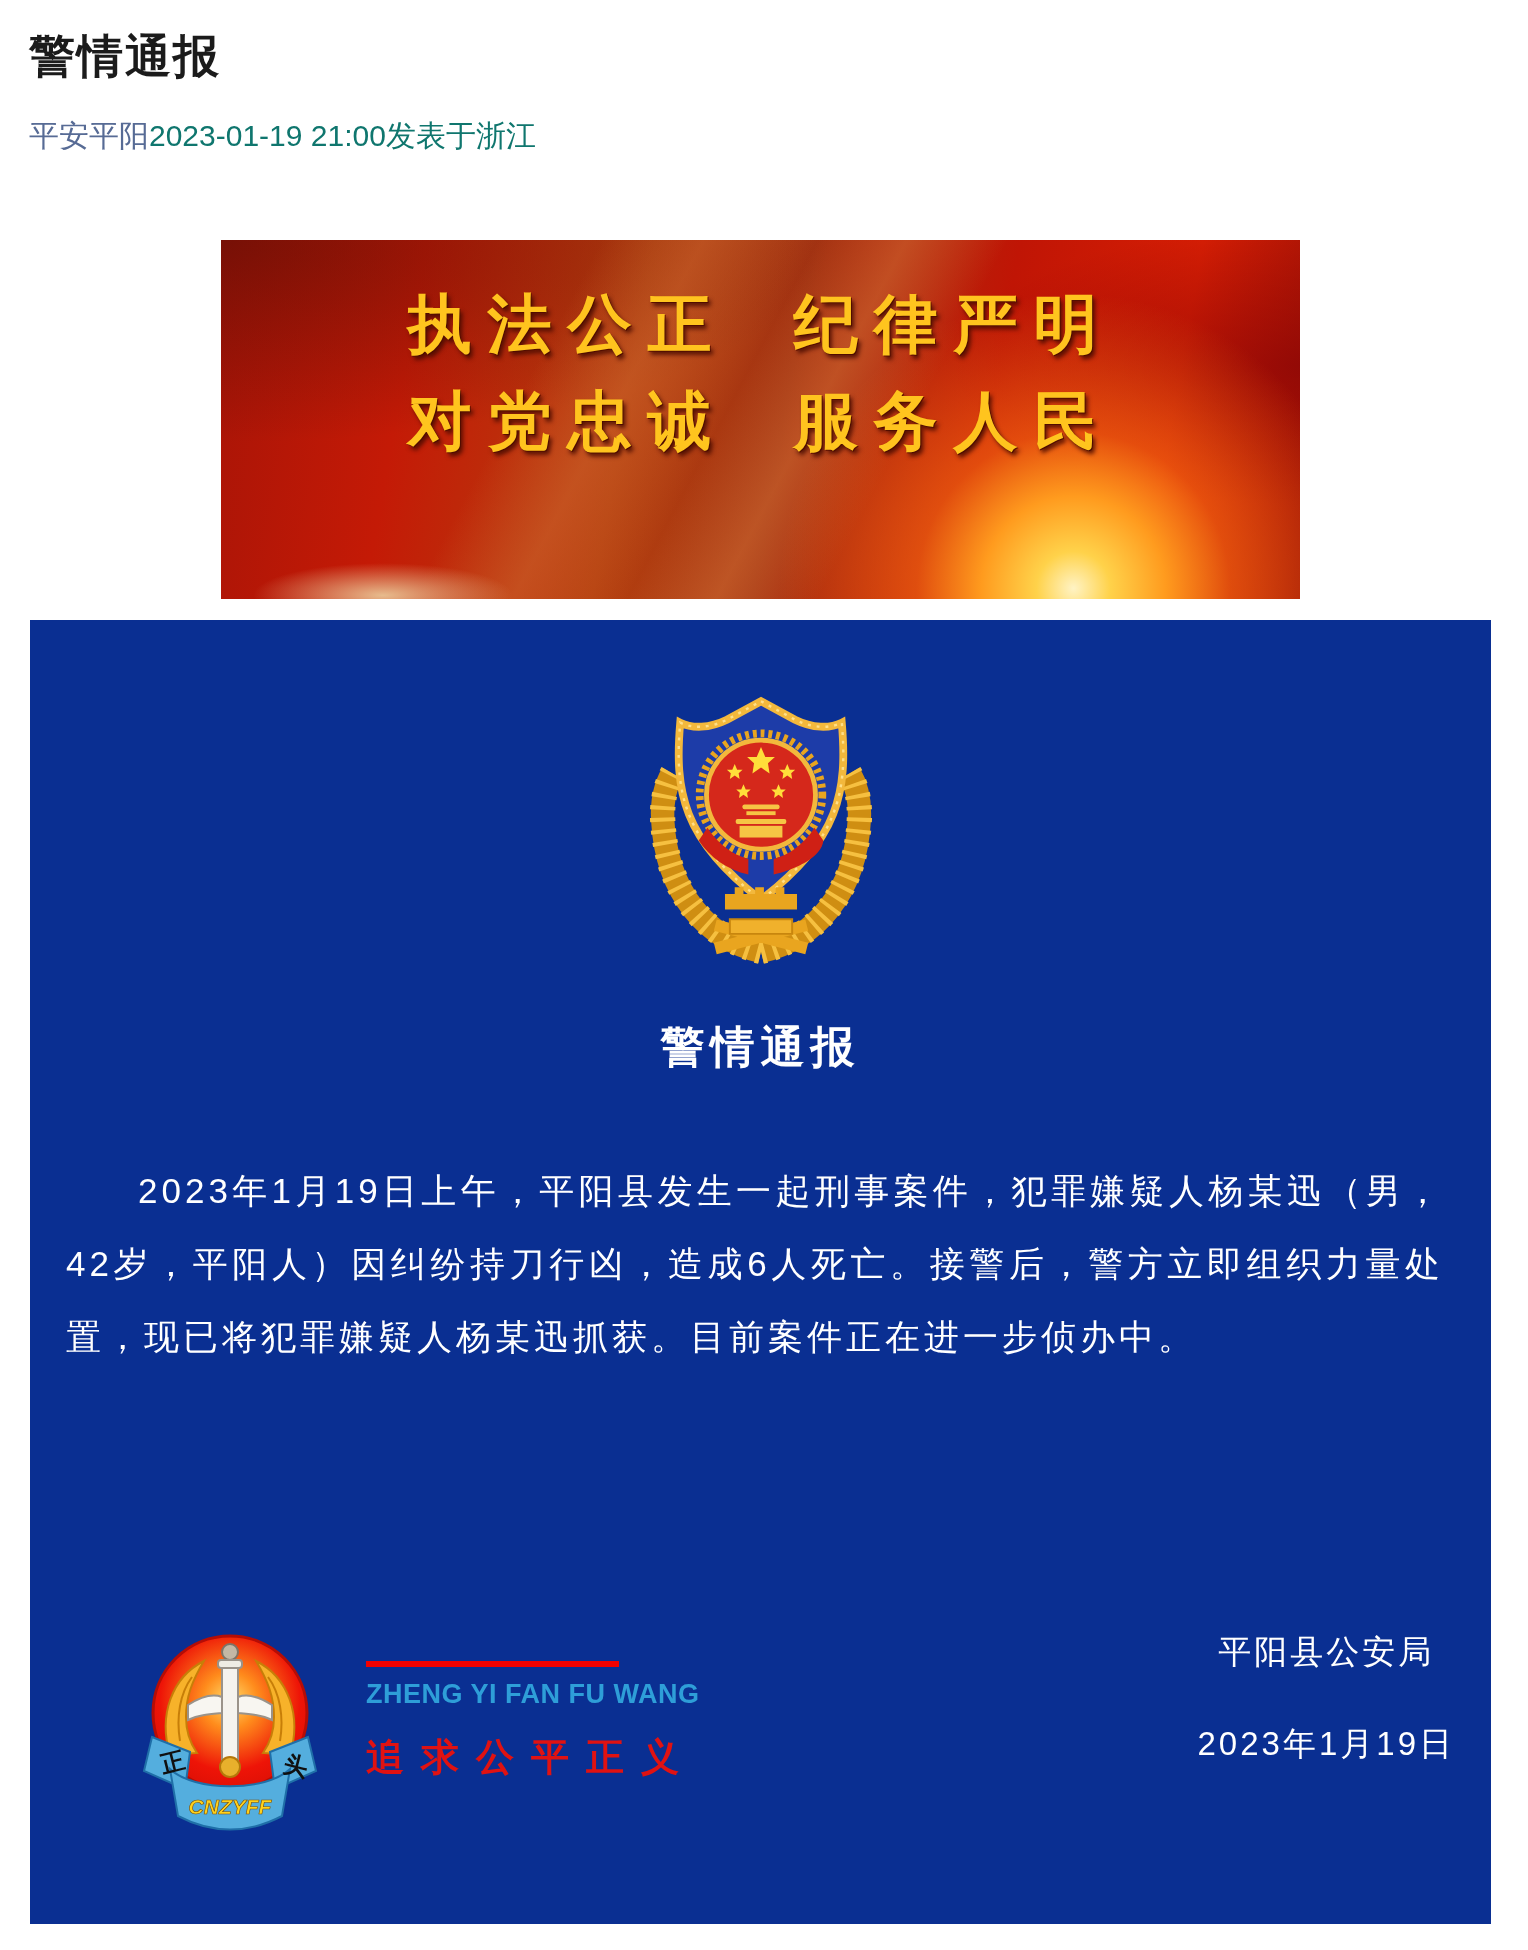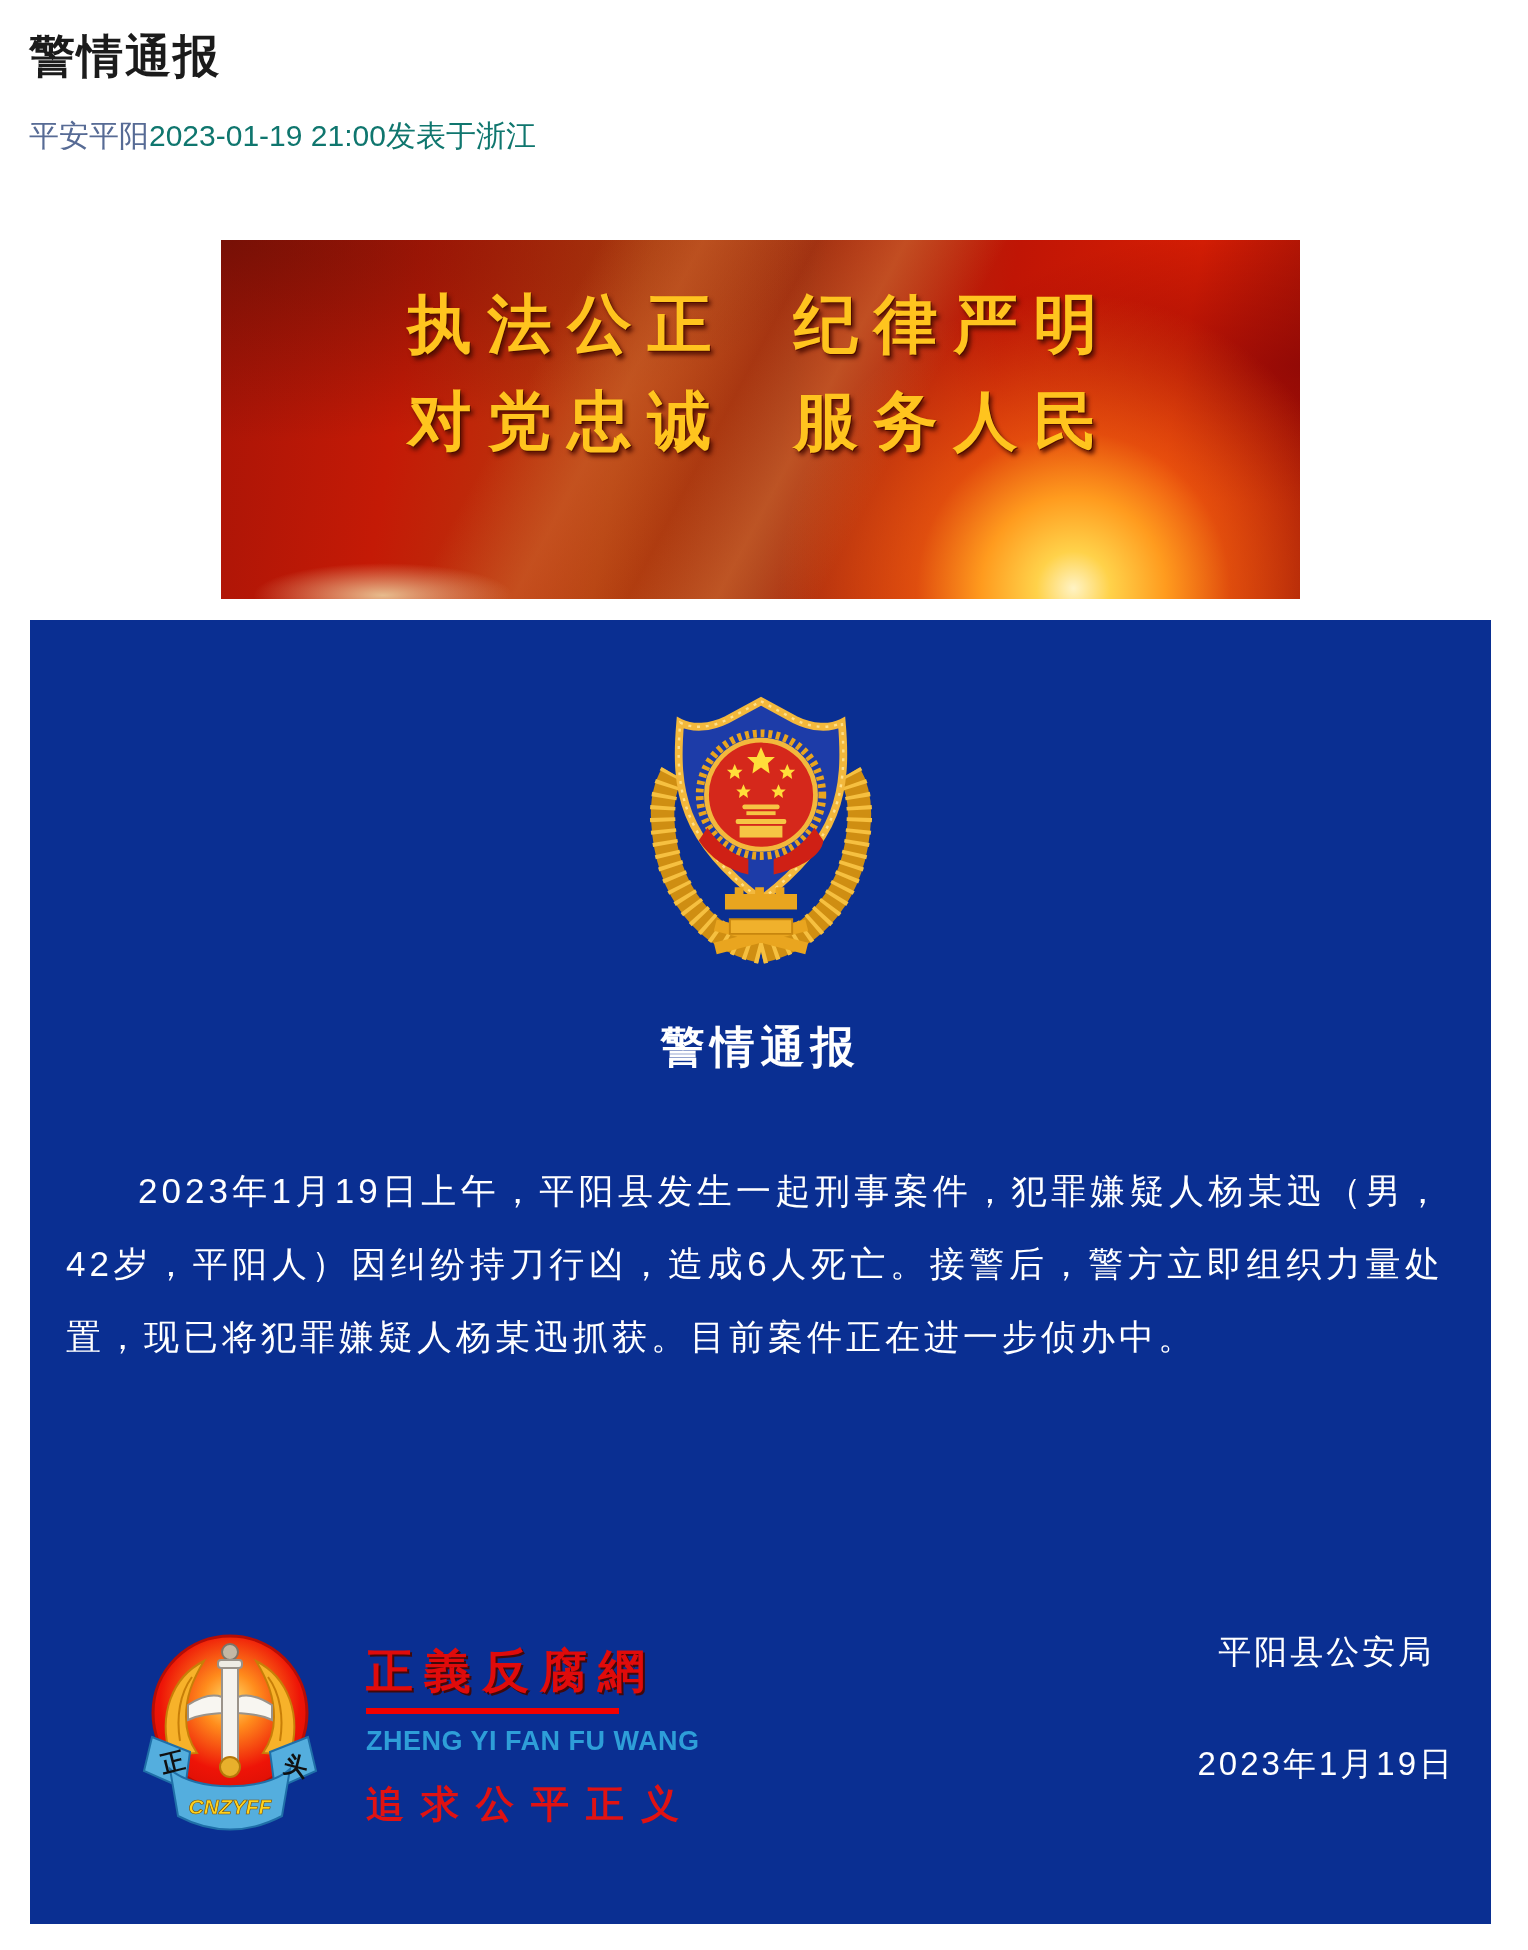--- a/index.html
+++ b/index.html
@@ -57,21 +57,21 @@
   }
   .notice-body {
     position:absolute; left:36px; top:534px; width:1378px;
     font-size:35px; letter-spacing:4px; line-height:73px;
     text-indent:72px; text-align:justify; color:#ffffff;
   }
   .signature {
     position:absolute; right:36px; top:1012px; text-align:center;
     font-size:33px; letter-spacing:3px; line-height:40px;
   }
-  .signature-date { margin-top:72px; }
+  .signature-date { margin-top:52px; }
   
   .wm { position:absolute; left:100px; top:1001px; display:flex; }
   .wm-text { margin-left:36px; padding-top:26px; }
   .wm-cn {
     font-family:"DejaVu Serif", serif;
     font-size:47px; font-weight:bold; color:#e00b0b;
     letter-spacing:11px; line-height:1;
     text-shadow:2px 2px 0 #40090b;
   }
   .wm-rule { width:253px; height:6px; background:#f20000; margin:14px 0 14px 0; }
@@ -184,21 +184,20 @@
       <g>
         <path d="M22,116 L60,131 L55,168 L14,150 Z" fill="#54aede" stroke="#1f6fa8" stroke-width="2"></path>
         <path d="M178,116 L140,131 L145,168 L186,150 Z" fill="#54aede" stroke="#1f6fa8" stroke-width="2"></path>
         <path d="M40,148 C64,171 136,171 160,148 L152,195 C118,213 82,213 48,195 Z" fill="#54aede" stroke="#1f6fa8" stroke-width="2"></path>
         <text x="33" y="152" font-size="24" font-weight="bold" fill="#101010" transform="rotate(-14 33 152)">正</text>
         <text x="152" y="152" font-size="24" font-weight="bold" fill="#101010" transform="rotate(14 160 152)">头</text>
         <text x="100" y="193" font-size="21" font-weight="bold" fill="#ffd21c" stroke="#7a4a00" stroke-width="0.6" text-anchor="middle" font-style="italic">CNZYFF</text>
       </g>
     </svg>
     <div class="wm-text">
-      <div class="wm-cn">正義反腐網</div>
       <div class="wm-rule"></div>
       <div class="wm-en">ZHENG YI FAN FU WANG</div>
       <div class="wm-slogan">追求公平正义</div>
     </div>
   </div>
 
   <div class="signature">
     <div>平阳县公安局</div>
     <div class="signature-date">2023年1月19日</div>
   </div>

